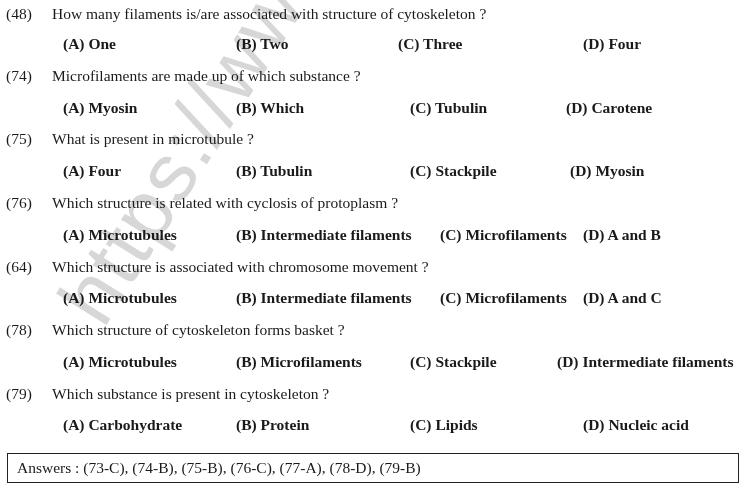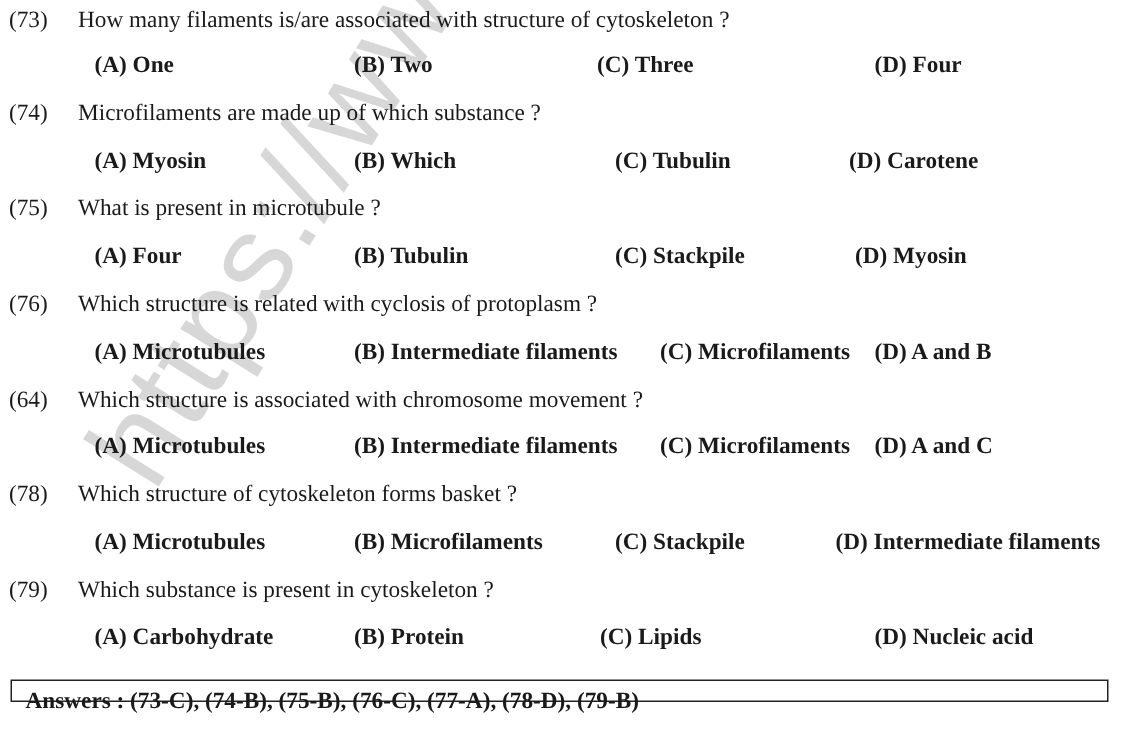--- a/index.html
+++ b/index.html
@@ -6,31 +6,31 @@
   body { width:748px; height:486px; position:relative; overflow:hidden;
          font-family:"Liberation Serif","DejaVu Serif",serif; color:#1a1a1a; font-size:15.5px; }
   .watermark { position:absolute; left:20px; top:40px; font-size:82px; color:#d7d7d7;
                transform:rotate(-58deg); transform-origin:left top; white-space:nowrap;
                font-family:"Liberation Sans",sans-serif; letter-spacing:2px; pointer-events:none;
                top:290px; left:40px; }
   .q { position:absolute; left:0; width:748px; }
   .qnum { position:absolute; left:6px; }
   .qtext { position:absolute; left:52px; }
   .opt { position:absolute; white-space:nowrap;font-weight:bold; }
-  .answers { position:absolute; left:7px; top:453px; width:732px; height:15px;
-             border:1.5px solid #222; box-sizing:border-box; font-weight:bold;
+  .answers { position:absolute; left:7px; top:453px; width:732px; height:30px;
+             border:1.5px solid #222; box-sizing:border-box; font-weight:normal;
              padding-left:9px; line-height:28px; font-size:15.5px; }
 </style>
 </head>
 <body>
 
 <div class="watermark">https://www.s</div>
 
 <div class="q" style="top:5px">
-  <span class="qnum">(73)</span>
+  <span class="qnum">(48)</span>
   <span class="qtext">How many filaments is/are associated with structure of cytoskeleton ?</span>
 </div>
 <div class="q" style="top:35px">
   <span class="opt" style="left:63px">(A) One</span>
   <span class="opt" style="left:236px">(B) Two</span>
   <span class="opt" style="left:398px">(C)  Three</span>
   <span class="opt" style="left:583px">(D) Four</span>
 </div>
 
 <div class="q" style="top:67px">
@@ -88,17 +88,17 @@
   <span class="opt" style="left:557px">(D) Intermediate filaments</span>
 </div>
 
 <div class="q" style="top:385px">
   <span class="qnum">(79)</span>
   <span class="qtext">Which substance is present in cytoskeleton ?</span>
 </div>
 <div class="q" style="top:416px">
   <span class="opt" style="left:63px">(A) Carbohydrate</span>
   <span class="opt" style="left:236px">(B) Protein</span>
-  <span class="opt" style="left:400px">(C) Lipids</span>
+  <span class="opt" style="left:410px">(C) Lipids</span>
   <span class="opt" style="left:583px">(D) Nucleic acid</span>
 </div>
 
 <div class="answers">Answers : (73-C), (74-B), (75-B), (76-C), (77-A), (78-D), (79-B)</div>
 
 </body></html>

